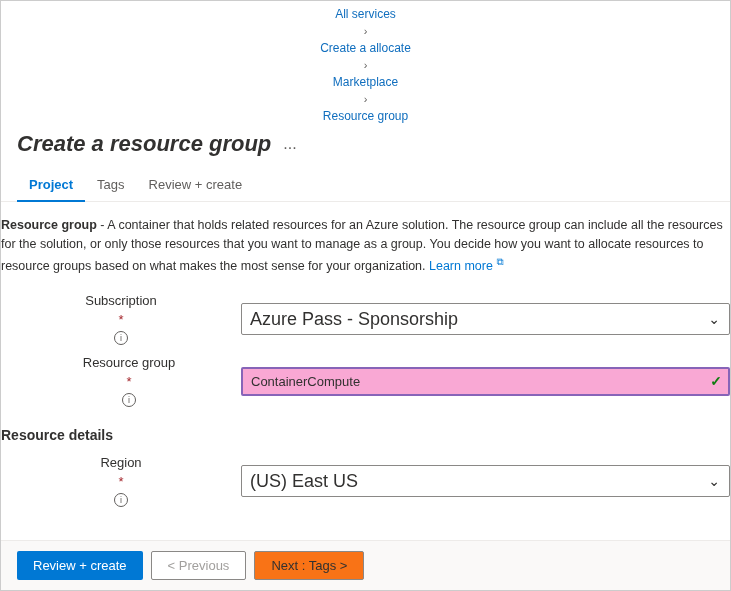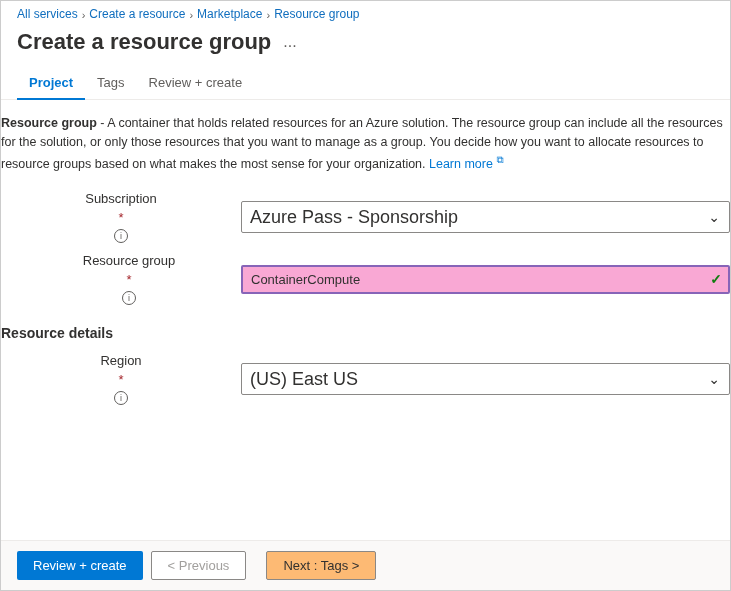--- a/index.html
+++ b/index.html
@@ -19,37 +19,39 @@
       border: 1px solid #ccc;
       display: flex;
       flex-direction: column;
       overflow: hidden;
     }
     .breadcrumb {
       padding: 6px 16px 4px 16px;
       font-size: 12px;
       color: #106ebe;
       display: flex;
-      align-items: flex-end;
+      align-items: center;
       gap: 4px;
       flex-shrink: 0;
+      flex-direction: column;
     }
     .breadcrumb span { color: #605e5c; font-size: 11px; }
     .breadcrumb a { color: #106ebe; text-decoration: none; }
     .page-header {
       padding: 4px 16px 12px 16px;
       display: flex;
       align-items: center;
       gap: 8px;
       flex-shrink: 0;
     }
     .page-title {
       font-size: 22px;
       font-weight: 600;
       color: #323130;
+      font-style: italic;
     }
     .ellipsis-btn {
       color: #605e5c;
       font-size: 16px;
       cursor: pointer;
       padding: 2px 4px;
     }
     .tabs-bar {
       display: flex;
       border-bottom: 1px solid #edebe9;
@@ -199,47 +201,46 @@
       padding: 6px 16px;
       font-size: 13px;
       border-radius: 2px;
       cursor: pointer;
     }
     .btn-secondary:disabled {
       color: #a19f9d;
       cursor: not-allowed;
     }
     .btn-outline {
-      background: #fdba74;
+      background: #f97316;
       color: #323130;
       border: 1px solid #8a8886;
       padding: 6px 16px;
       font-size: 13px;
       border-radius: 2px;
       cursor: pointer;
-      margin-left: 12px;
     }
     .external-link-icon {
       font-size: 10px;
       vertical-align: super;
     }
     select.dropdown {
       -webkit-appearance: none;
       -moz-appearance: none;
     }
   </style>
 </head>
 <body>
 
 <div class="window">
 
   <div class="breadcrumb">
     <a href="#">All services</a>
     <span>›</span>
-    <a href="#">Create a resource</a>
+    <a href="#">Create a allocate</a>
     <span>›</span>
     <a href="#">Marketplace</a>
     <span>›</span>
     <a href="#">Resource group</a>
   </div>
 
   <div class="page-header">
     <span class="page-title">Create a resource group</span>
     <span class="ellipsis-btn">...</span>
   </div>

